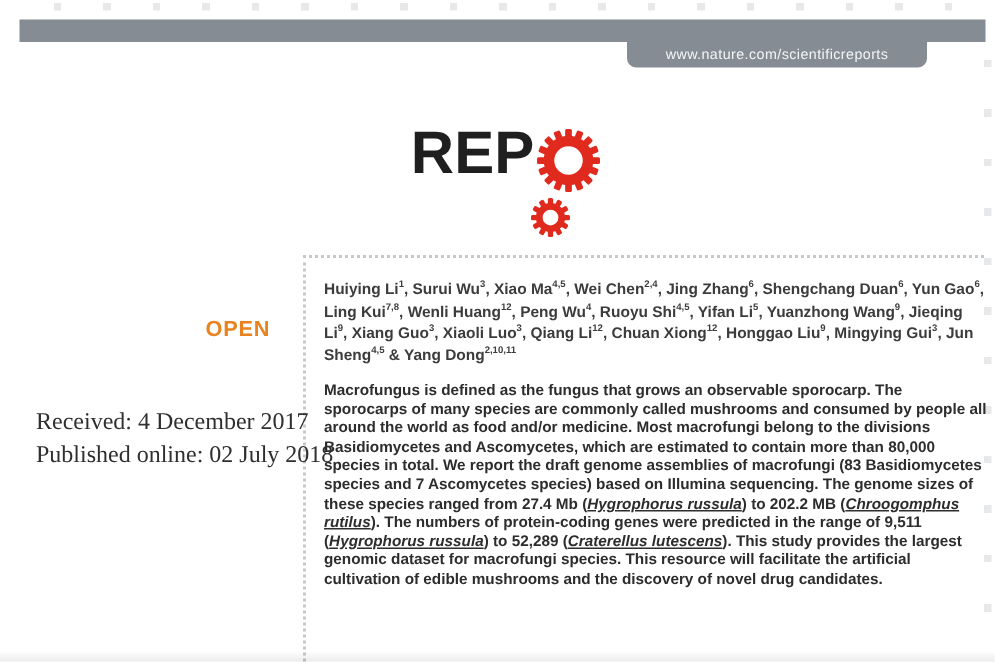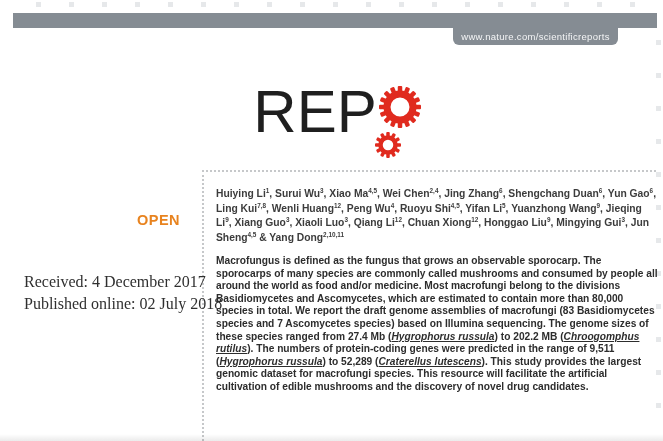--- a/index.html
+++ b/index.html
@@ -6,27 +6,27 @@
   body{
     width:663px;height:441px;position:relative;overflow:hidden;
     background:#ffffff;font-family:"Liberation Sans",sans-serif;
   }
   
   .top-dashes{position:absolute;top:2px;left:36px;right:10px;height:5px;
     background:repeating-linear-gradient(90deg,#e6e8ea 0 5px,transparent 5px 33px);}
   .right-dashes{position:absolute;top:40px;bottom:6px;right:2px;width:5px;
     background:repeating-linear-gradient(180deg,#e6e8ea 0 5px,transparent 5px 33px);}
   .top-bar{position:absolute;left:13px;right:6px;top:13px;height:15px;background:#858c93;}
-  .url-tab{position:absolute;top:28px;right:45px;width:165px;height:17px;background:#858c93;
+  .url-tab{position:absolute;top:28px;right:45px;width:200px;height:17px;background:#858c93;
     border-radius:0 0 6px 6px;display:flex;align-items:center;justify-content:center;
     color:#f4f5f6;font-size:9.5px;letter-spacing:.3px;}
   .masthead{position:absolute;top:82px;left:0;right:0;display:flex;
     justify-content:center;align-items:flex-start;color:#1f1f1f;}
   .brand-light{font-size:53px;font-weight:300;letter-spacing:2px;line-height:1;}
-  .brand-bold{font-size:60px;font-weight:400;line-height:1;text-align:right;}
+  .brand-bold{font-size:40px;font-weight:700;line-height:1;text-align:right;}
   .brand-bold.pre{margin-left:13px;}
   .gear-svg{display:block;margin:4px 1px 0 1px;overflow:visible;}
   .open-label{position:absolute;left:137px;top:181px;font-size:14.5px;font-weight:700;
     color:#e8831f;letter-spacing:.5px;margin-top:31px;}
   .divider-v{position:absolute;left:202px;top:170px;height:271px;border-left:2px dotted #c6c8ca;}
   .divider-h{position:absolute;left:202px;right:7px;top:170px;border-top:2px dotted #c6c8ca;}
   .dates{position:absolute;left:24px;top:271px;font-family:Liberation Serif, serif;
     font-size:16px;line-height:22px;color:#2f2f2f;}
   .article{position:absolute;left:216px;top:177px;width:442px;}
   .article-title{font-size:23px;font-weight:700;line-height:27px;color:#2b2b2b;

